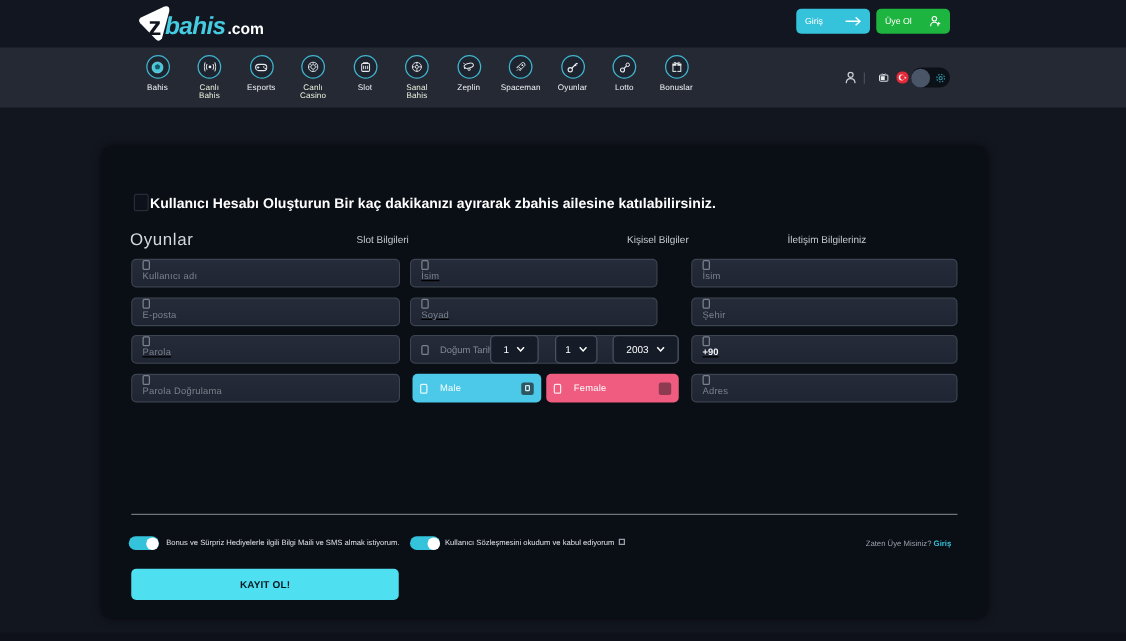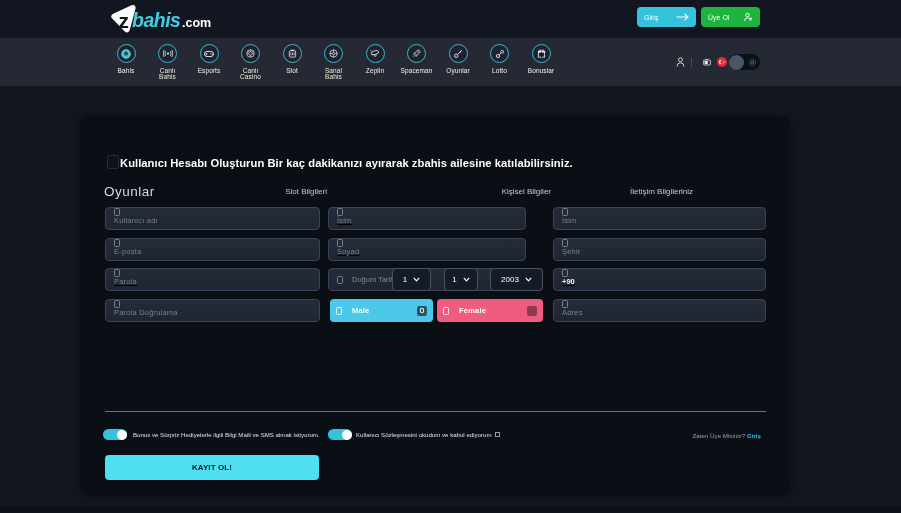--- a/index.html
+++ b/index.html
@@ -54,21 +54,21 @@
 #dob { position:absolute; left:328px; top:268px; width:215px; height:23px; border:1px solid #3e4552; border-radius:4px; background:linear-gradient(#252b38,#1f2532); display:flex; align-items:center; padding-left:8px; }
 #dob .ficon { width:6px; height:8px; border:1px solid #7b828f; border-radius:1.5px; margin-right:9px; }
 #dob .dlabel { font-size:7.5px; color:#848a94; white-space:nowrap; }
 .sel { position:absolute; top:268px; height:23px; background:#161c27; border:1px solid #4a5160; border-radius:4px; color:#fff; font-size:8px; display:flex; align-items:center; justify-content:center; gap:6px; }
 
 
 .gender { position:absolute; top:299px; height:23px; border-radius:4px; display:flex; align-items:center; padding:0 6px; }
 #male { left:330px; width:103px; background:#4cc9e8; }
 #female { left:437px; width:106px; background:#f05c80; }
 .gicon { width:6px; height:8px; border:1px solid rgba(255,255,255,0.85); border-radius:1.5px; margin-right:10px; }
-.gtext { font-size:7.5px; font-weight:bold; color:#fbfdfe; letter-spacing:0.2px; flex:1; }
+.gtext { font-size:7.5px; font-weight:normal; color:#fbfdfe; letter-spacing:0.2px; flex:1; }
 #male .gsq { width:10px; height:10px; border-radius:2px; background:#2e5662; display:flex; align-items:center; justify-content:center; }
 #female .gsq { width:10px; height:10px; border-radius:2px; background:#8e3a50; }
 #male .gsq span { display:block; width:4px; height:5px; border:1px solid #cfeef5; border-radius:1px; }
 
 
 #divider { position:absolute; left:105px; top:411px; width:661px; height:1px; background:#6e747d; }
 .toggle { position:absolute; top:429px; width:24px; height:11px; border-radius:6px; background:#35c3dc; }
 .toggle .knob { position:absolute; right:0.5px; top:0.5px; width:10px; height:10px; border-radius:50%; background:#fff; }
 #tg1 { left:103px; }
 #tg2 { left:328px; }

